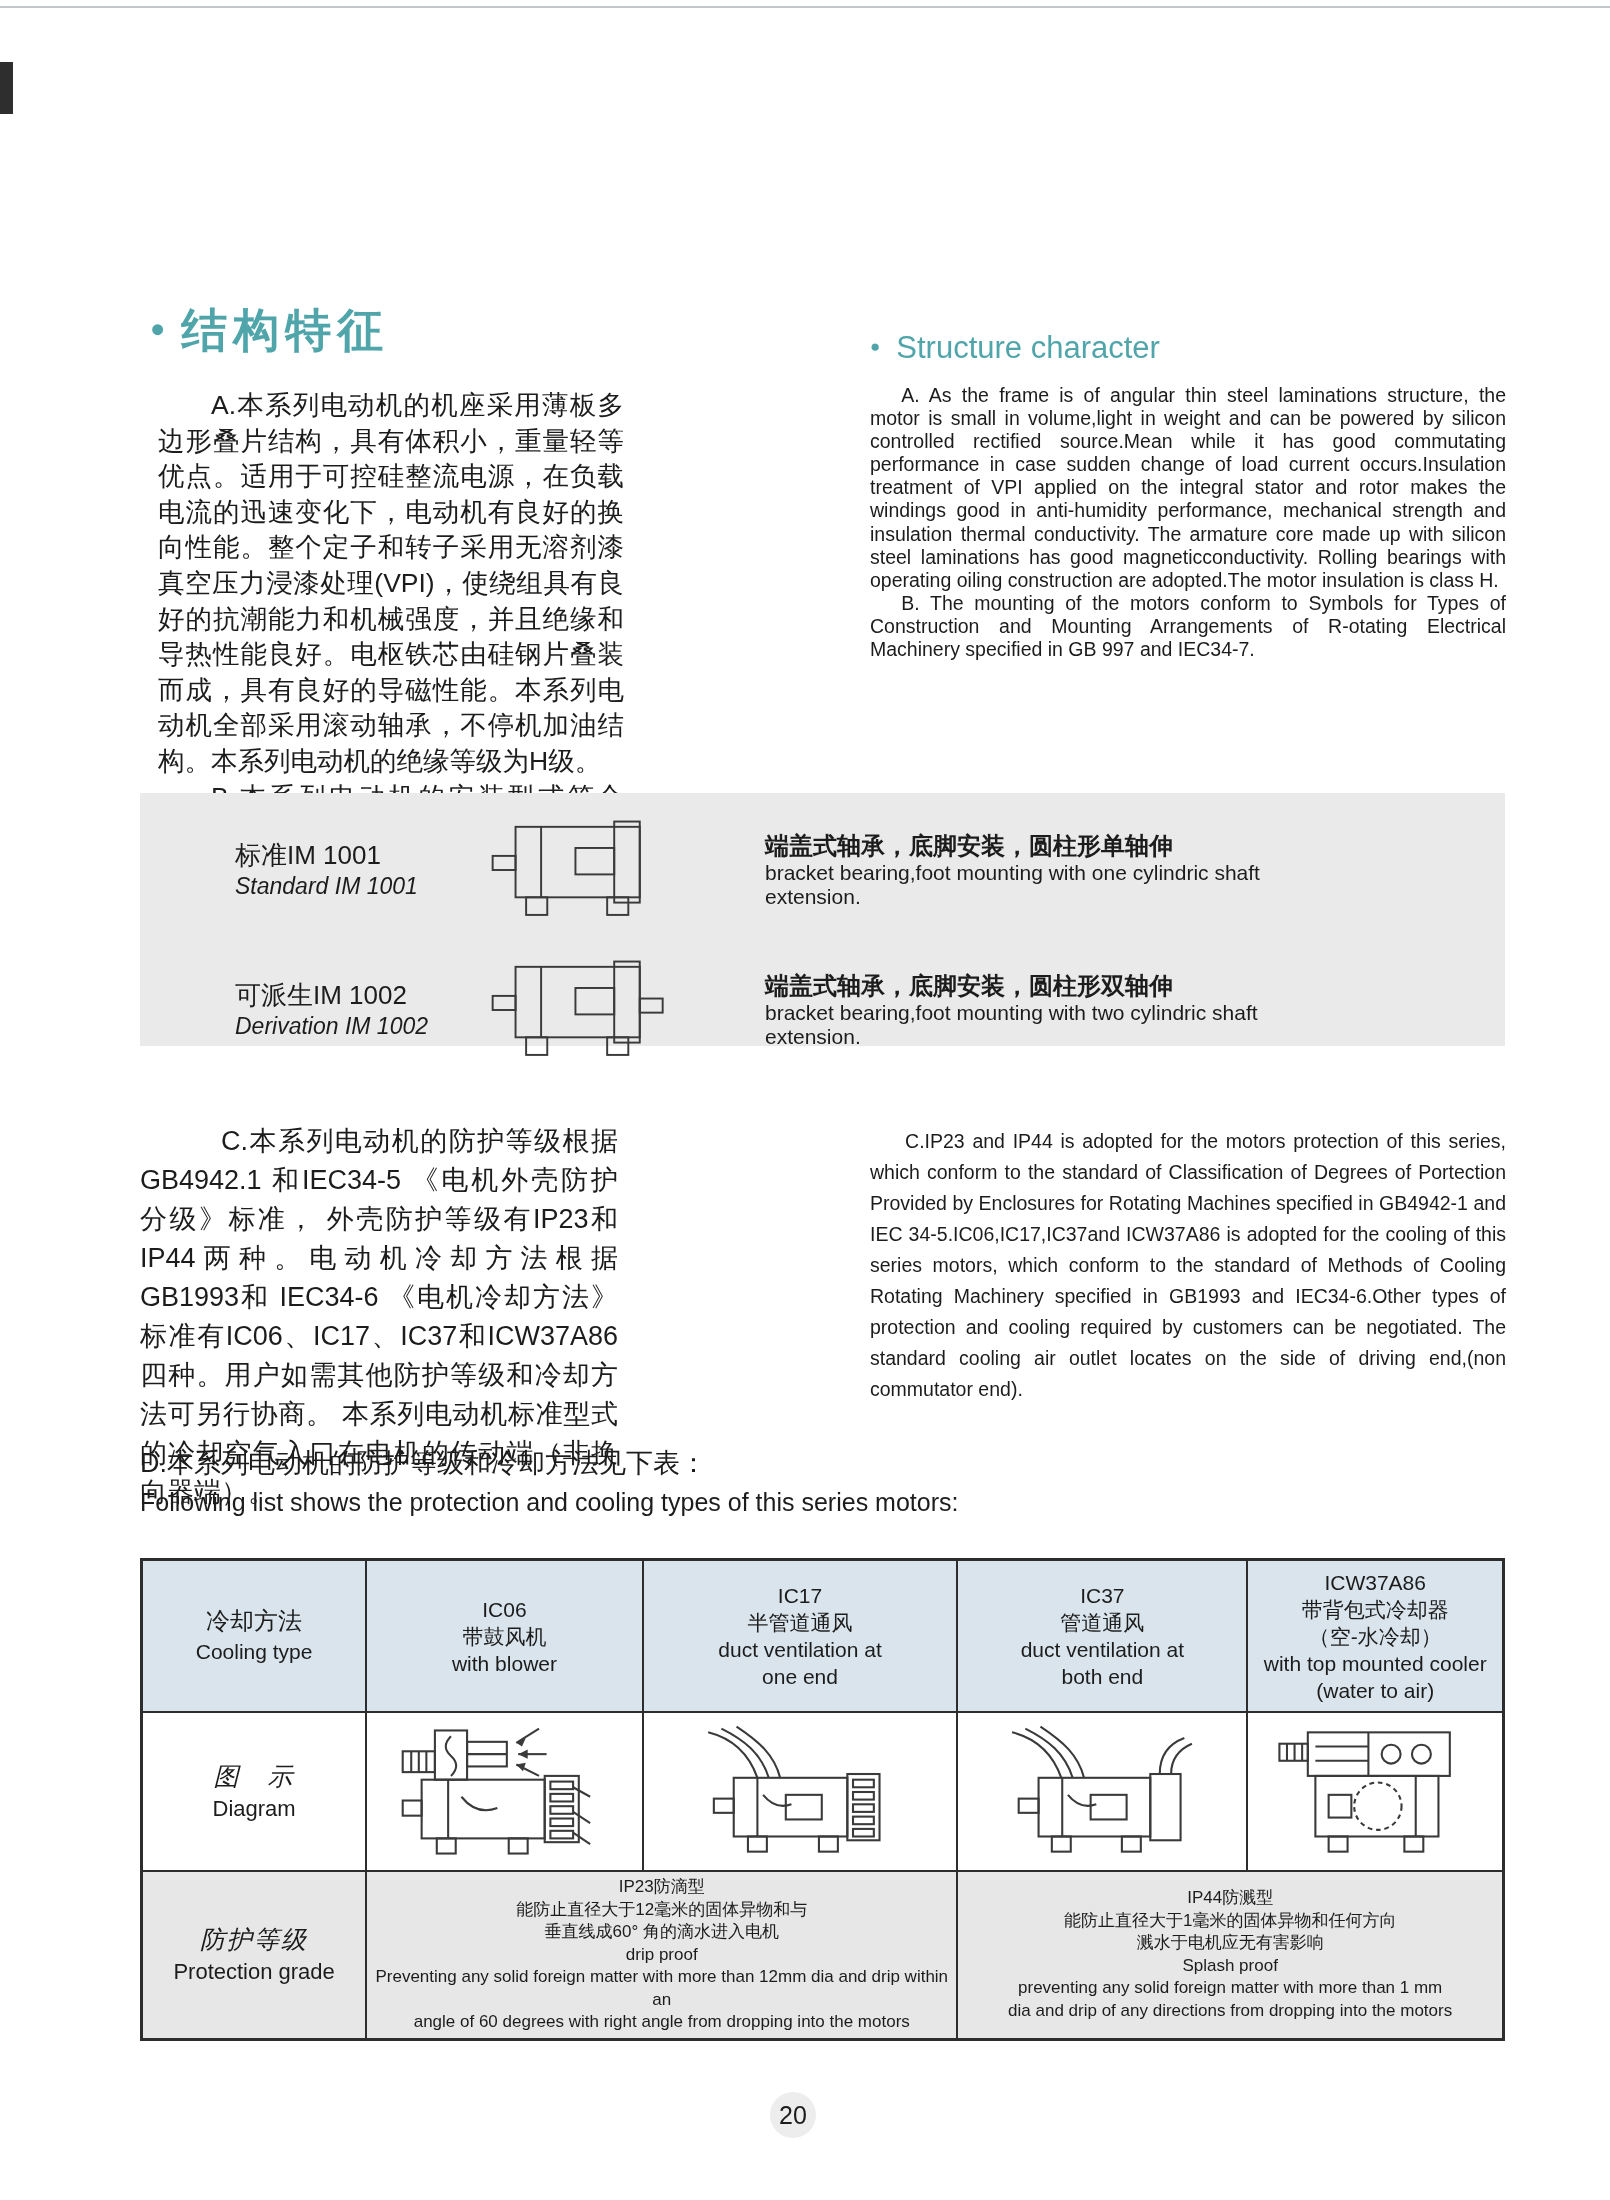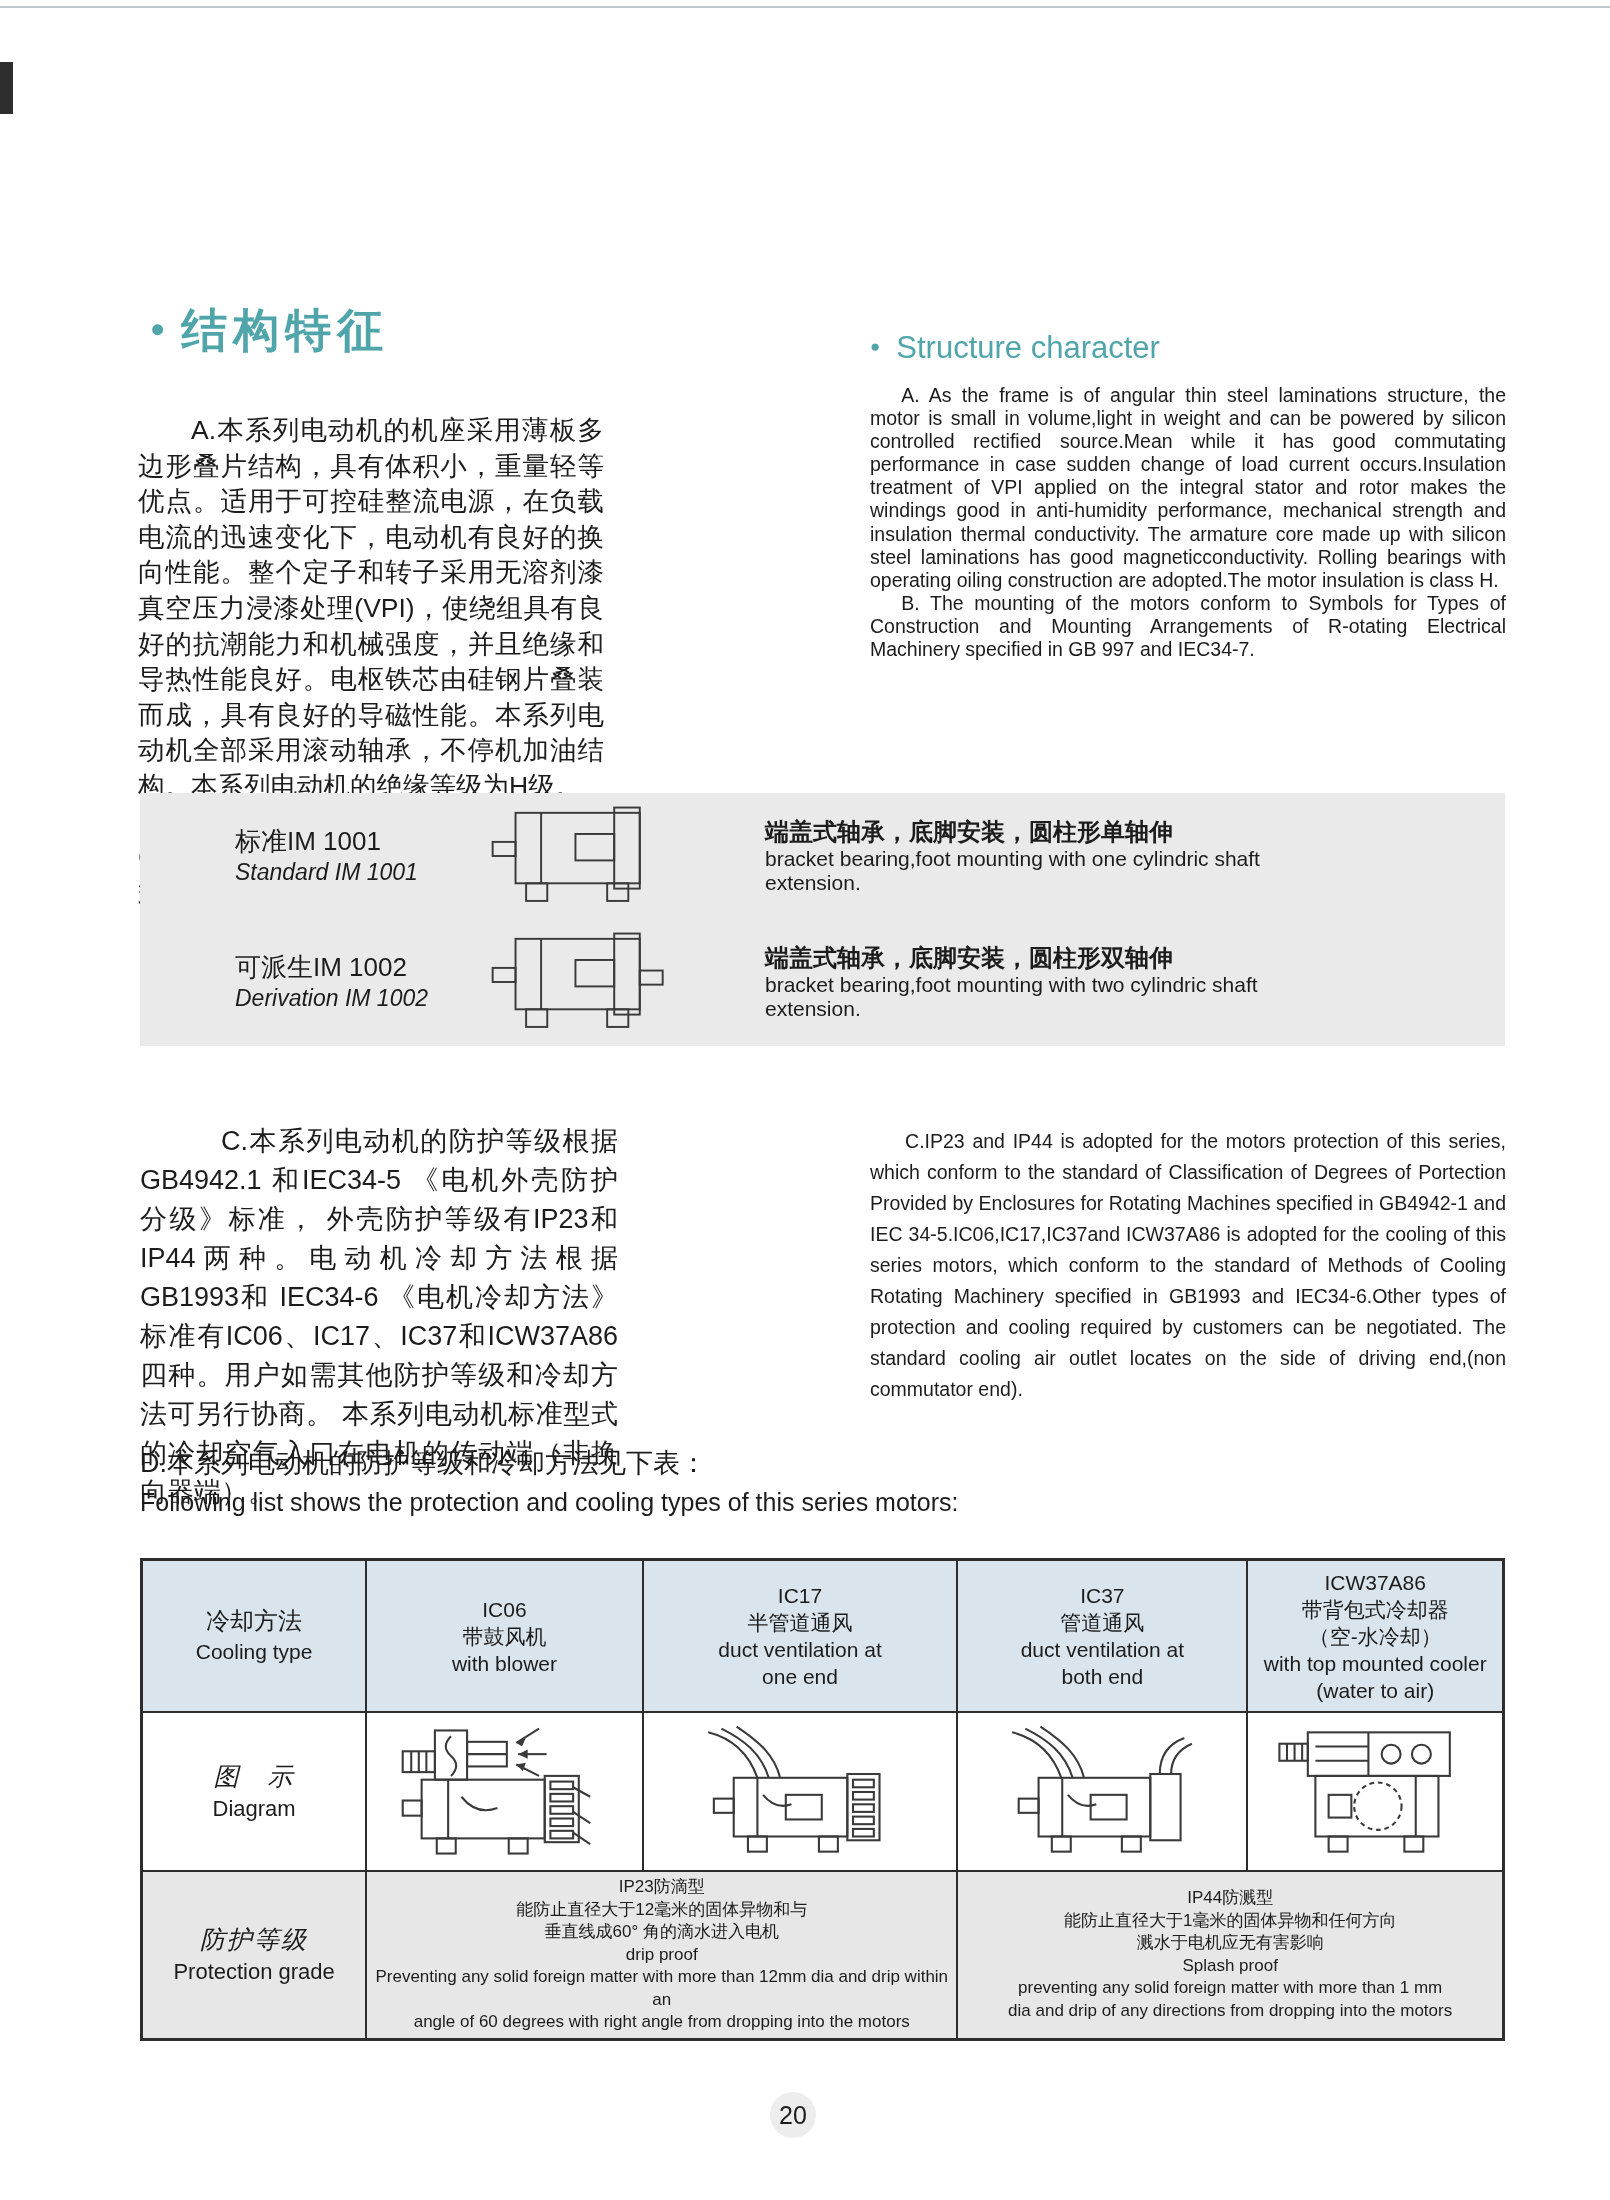--- a/index.html
+++ b/index.html
@@ -10,29 +10,29 @@
   }
   .top-rule{position:absolute;top:6px;left:0;width:1610px;height:2px;background:#c3c7c9;}
   .left-mark{position:absolute;top:62px;left:0;width:13px;height:52px;background:#2e2e2e;}
 
   .title{position:absolute;color:#4fa5aa;white-space:nowrap;}
   .zh-title{left:150px;top:300px;font-size:46px;letter-spacing:6px;font-weight:bold;}
   .en-title{left:870px;top:330px;font-size:31px;font-weight:normal;}
   .bullet{font-size:0.55em;vertical-align:0.35em;margin-right:16px;letter-spacing:0;}
 
   .col p{margin:0;}
-  .zh-ab{position:absolute;left:138px;top:388px;width:466px;
-    font-size:26.5px;line-height:35.6px;text-align:justify;margin-top:25px;}
+  .zh-ab{position:absolute;left:158px;top:388px;width:466px;
+    font-size:26.5px;line-height:35.6px;text-align:justify;}
   .zh-ab p{text-indent:2em;}
   .en-ab{position:absolute;left:870px;top:384px;width:636px;
     font-size:19.5px;line-height:23.1px;text-align:justify;}
   .en-ab p{text-indent:1.6em;}
 
   .gray-box{position:absolute;left:140px;top:793px;width:1365px;height:253px;background:#eaeaea;}
-  .mount-row{display:flex;align-items:center;height:126px;}
+  .mount-row{display:flex;align-items:center;height:126px;margin-top:14px;}
   .mount-label{margin-left:95px;width:255px;}
   .ml-zh{font-size:26px;line-height:32px;}
   .ml-en{font-size:23px;line-height:30px;font-style:italic;}
   .mount-diagram{width:185px;flex:0 0 auto;}
   .mount-desc{margin-left:90px;width:585px;}
   .md-zh{font-size:24px;line-height:30px;font-weight:bold;}
   .md-en{font-size:21px;line-height:24px;}
 
   .c-zh{position:absolute;left:140px;top:1122px;width:478px;
     font-size:27px;line-height:39px;text-align:justify;}

